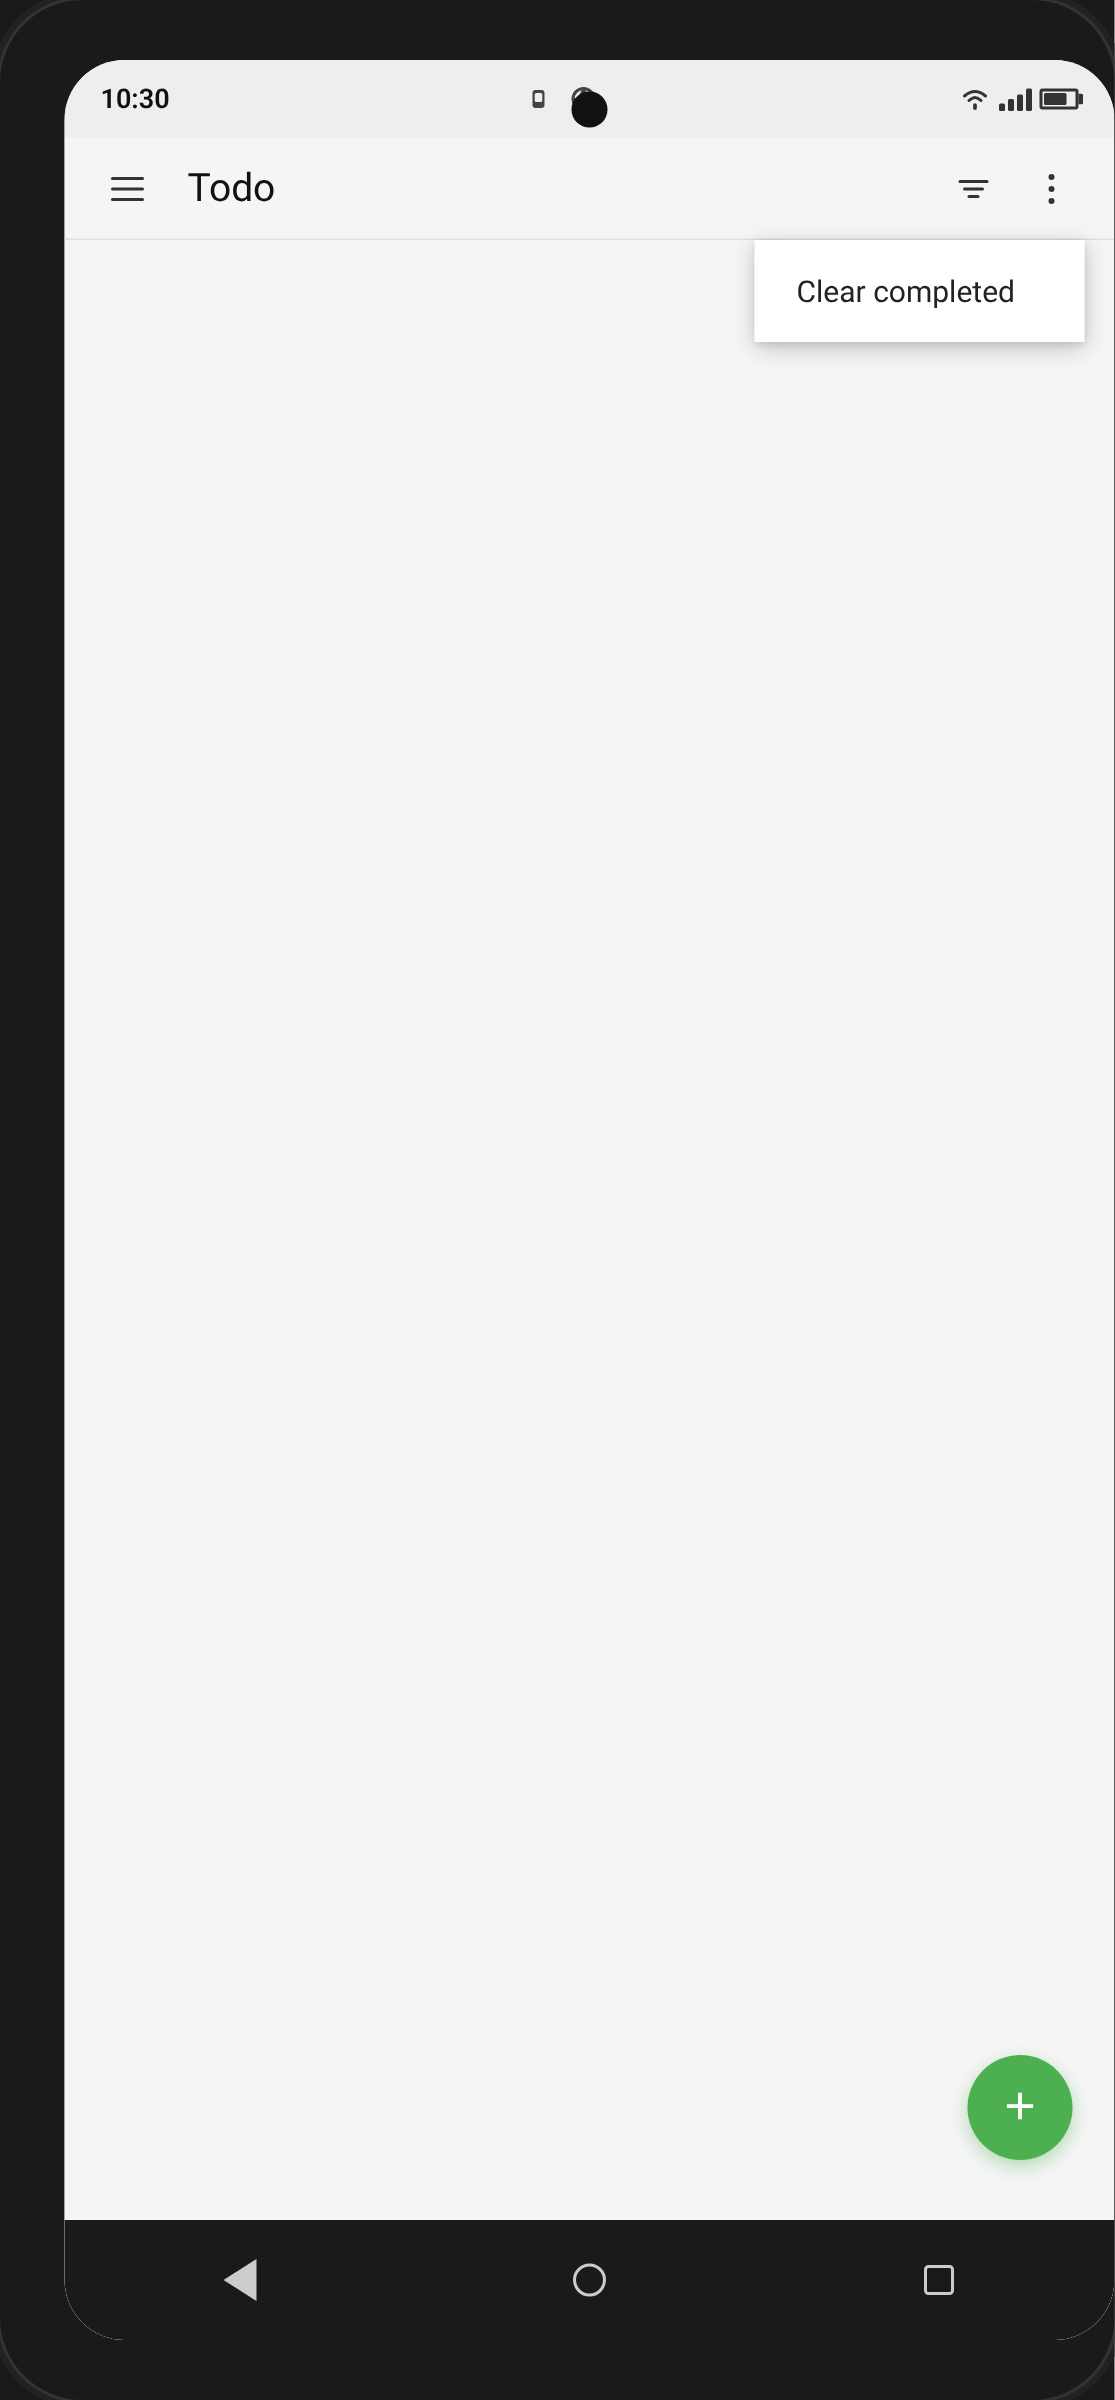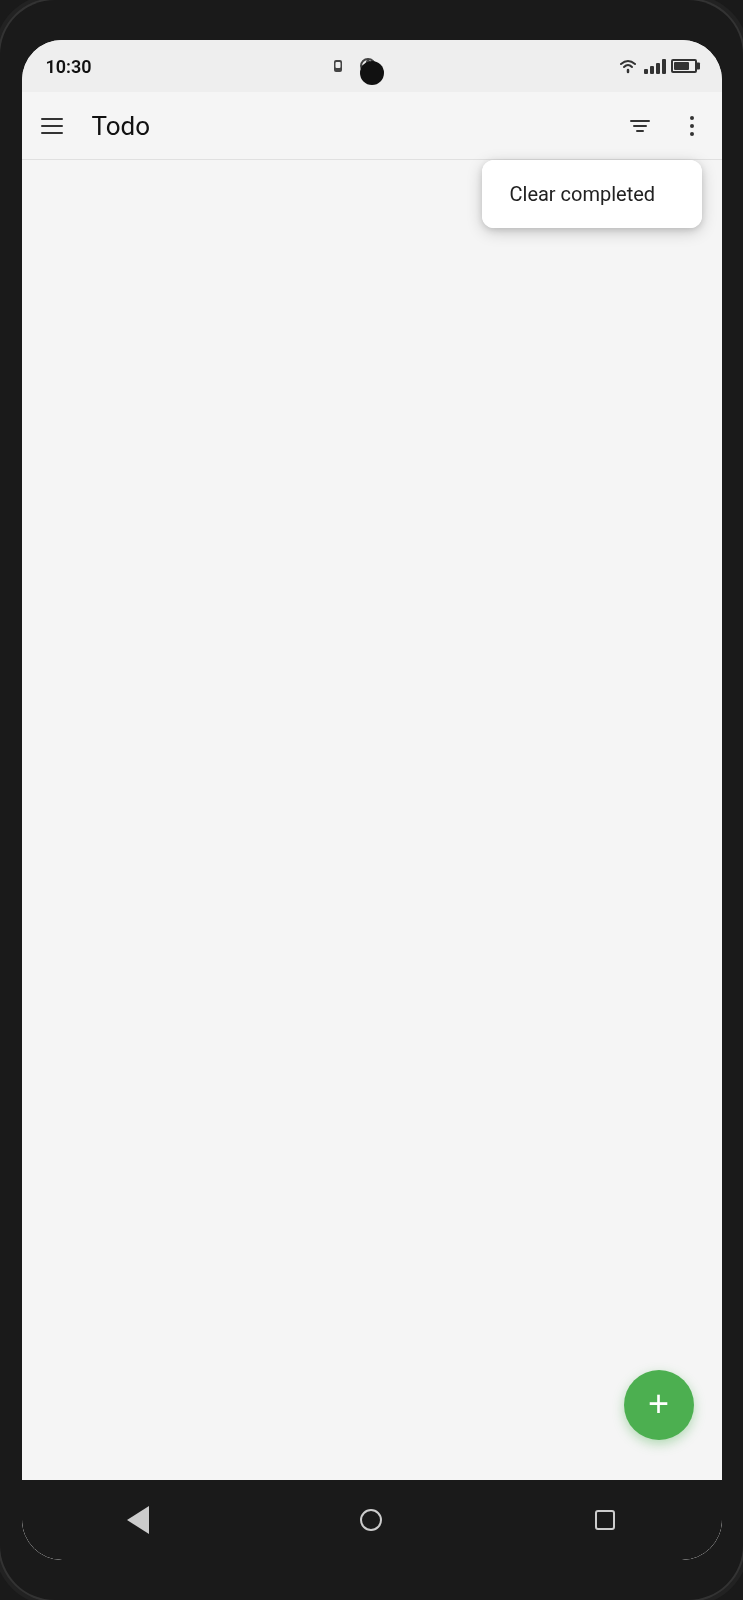--- a/index.html
+++ b/index.html
@@ -15,21 +15,21 @@
 
     .phone-frame {
       width: 743px;
       height: 1600px;
       background: #1a1a1a;
       border-radius: 55px;
       position: relative;
       overflow: hidden;
       display: flex;
       flex-direction: column;
-      align-items: center;
+      align-items: flex-end;
       justify-content: center;
       box-shadow: 0 0 0 2px #333, 0 0 0 6px #222;
     }
 
     .phone-screen {
       width: 700px;
       height: 1520px;
       background: #f5f5f5;
       border-radius: 40px;
       overflow: hidden;
@@ -88,21 +88,21 @@
       border-radius: 50%;
       margin-top: 14px;
     }
 
     
     .app-bar {
       background: #f5f5f5;
       height: 68px;
       display: flex;
       align-items: center;
-      padding: 0 8px;
+      padding: 0 20px;
       flex-shrink: 0;
       border-bottom: 1px solid #e0e0e0;
     }
 
     .hamburger-btn {
       width: 44px;
       height: 44px;
       display: flex;
       flex-direction: column;
       align-items: center;
@@ -187,21 +187,21 @@
       justify-content: center;
       position: relative;
     }
 
     
     .dropdown-menu {
       position: absolute;
       top: 0;
       right: 20px;
       background: #fff;
-      border-radius: 12px;
+      border-radius: 0;
       box-shadow: 0 4px 16px rgba(0,0,0,0.18), 0 2px 6px rgba(0,0,0,0.12);
       z-index: 100;
       min-width: 220px;
       overflow: hidden;
     }
 
     .dropdown-item {
       padding: 22px 28px;
       font-size: 20px;
       color: #222;

